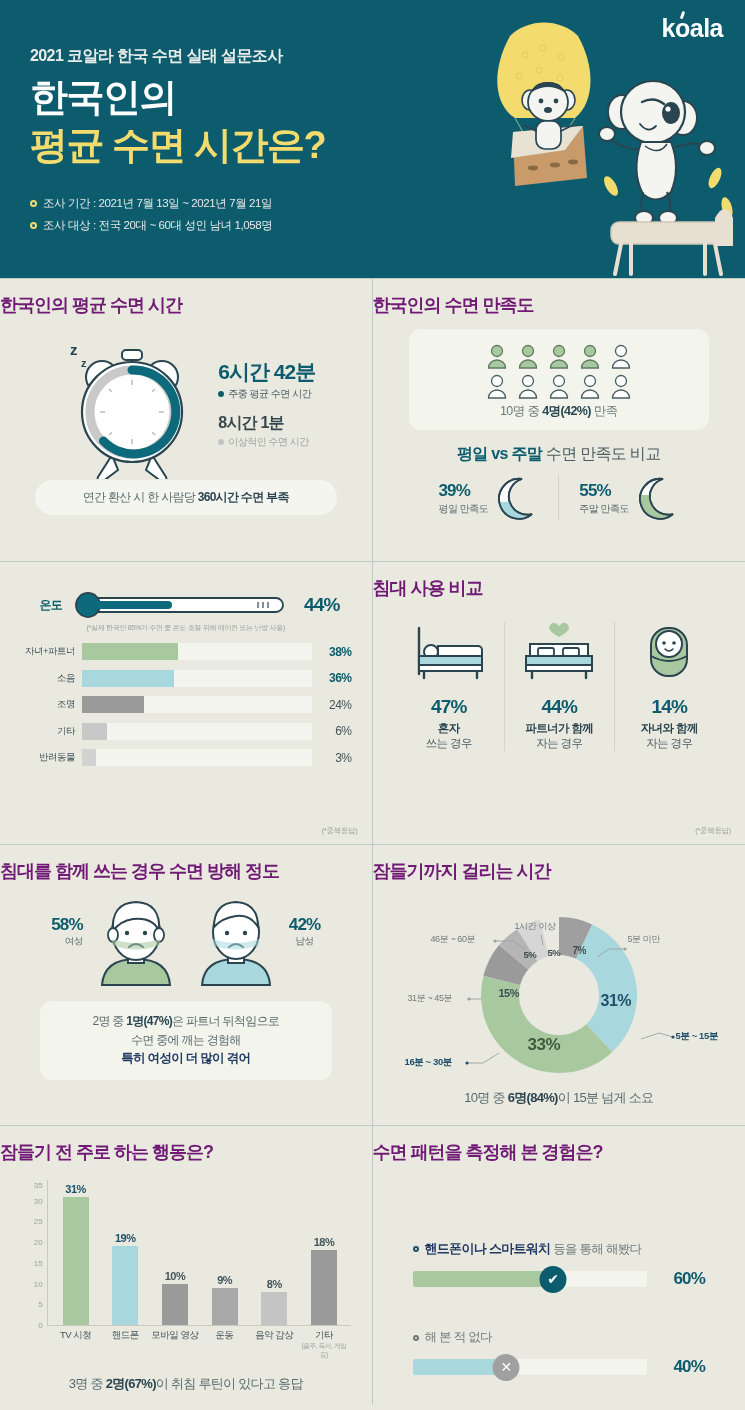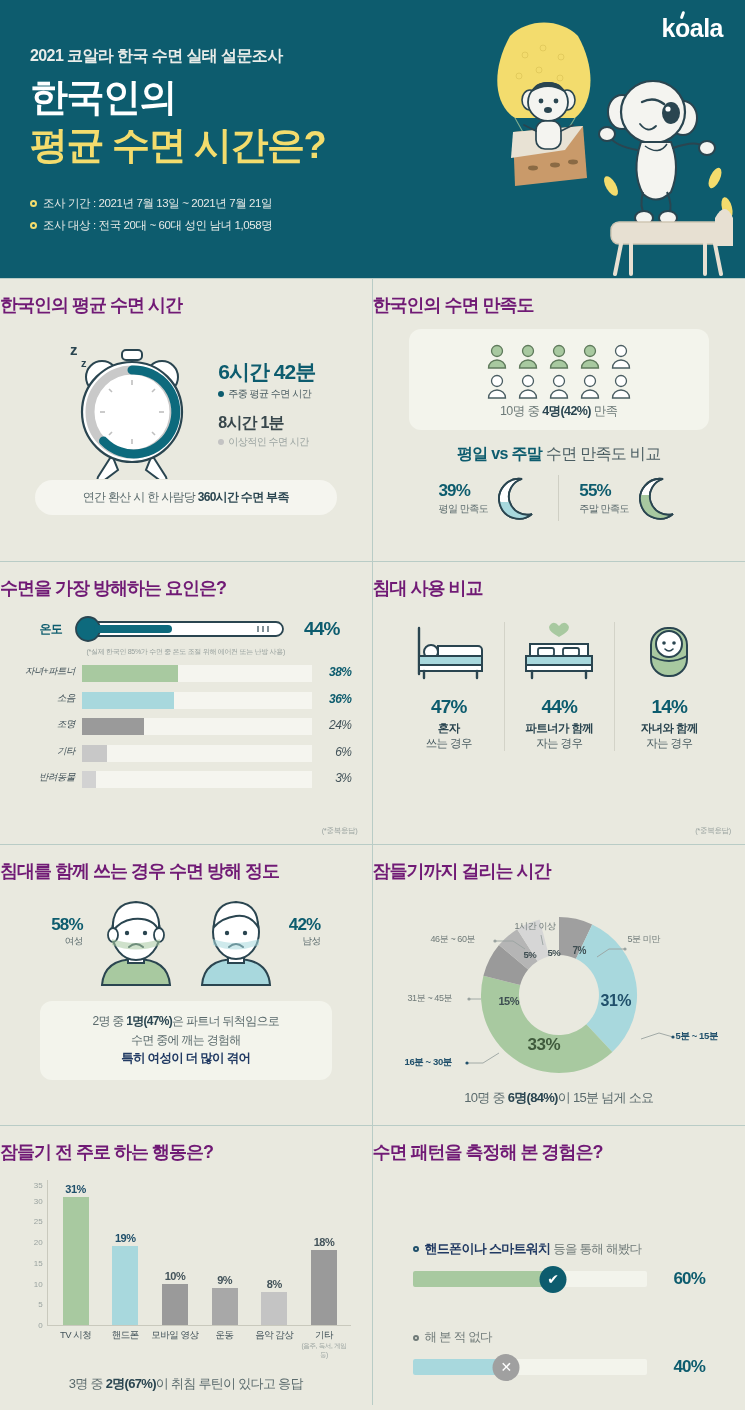--- a/index.html
+++ b/index.html
@@ -109,21 +109,21 @@
   .moon-item + .moon-item { border-left:1px solid #cfcfc4; }
   .moon-pct { font-size:17px; font-weight:bold; color:#0d5c6e; letter-spacing:-0.8px; }
   .moon-lbl { font-size:10px; color:#5a6a6c; letter-spacing:-0.5px; margin-top:1px; }
 
   
   .thermo-row { display:flex; align-items:center; margin:14px 18px 0; }
   .thermo-lbl { font-size:12px; font-weight:bold; color:#0d5c6e; letter-spacing:-0.8px; width:44px; text-align:right; }
   .thermo-pct { font-size:19px; font-weight:bold; color:#0d5c6e; letter-spacing:-0.8px; margin-left:8px; }
   .tfoot { text-align:center; font-size:7px; color:#97a09d; letter-spacing:-0.3px; margin-top:3px; }
   .bars { margin:8px 20px 0; }
-  .bar-row { display:flex; align-items:flex-start; height:21px; margin-bottom:5.5px;font-style:italic; }
+  .bar-row { display:flex; align-items:center; height:21px; margin-bottom:5.5px; }
   .bar-name { width:62px; text-align:right; font-size:9.5px; color:#43535a; letter-spacing:-0.5px; padding-right:7px; }
   .bar-track { flex:1; height:17px; background:#f5f5ef; position:relative; }
   .bar-fill { height:100%; }
   .bar-val { width:40px; text-align:right; font-size:12px; letter-spacing:-0.5px; }
   .bar-val.hl { color:#0d5c6e; font-weight:bold; }
   .bar-val.pl { color:#43535a; }
 
   
   .beds { display:flex; justify-content:center; align-items:flex-start; margin-top:22px; }
   .bed-item { width:110px; text-align:center; padding:0 4px; }
@@ -410,21 +410,20 @@
             </defs>
             <path d="M30 4 a20 20 0 1 0 10 35 a17 17 0 1 1 -10 -35 Z" fill="#fff" stroke="#2a4550" stroke-width="1.8"></path>
             <rect x="0" y="20" width="46" height="26" fill="#a8c9a0" clip-path="url(#mclip2)"></rect>
             <path d="M30 4 a20 20 0 1 0 10 35 a17 17 0 1 1 -10 -35 Z" fill="none" stroke="#2a4550" stroke-width="1.8"></path>
           </svg>
         </div>
       </div>
     </div>
 
     <div class="panel left">
-      <div class="sec-title">수면을 가장 방해하는 요인은?</div>
       <div class="thermo-row">
         <div class="thermo-lbl">온도</div>
         <svg width="226" height="30" viewBox="0 0 226 30" style="margin-left:8px">
           <path d="M26 8 L206 8 a7 7 0 0 1 0 14 L26 22 Z" fill="#fff" stroke="#2a4550" stroke-width="1.8"></path>
           <circle cx="18" cy="15" r="12" fill="#0d6a7d" stroke="#2a4550" stroke-width="1.8"></circle>
           <rect x="24" y="11" width="78" height="8" rx="4" fill="#0d6a7d"></rect>
           <g stroke="#2a4550" stroke-width="1.2">
             <line x1="188" y1="12" x2="188" y2="18"></line>
               <line x1="193" y1="12" x2="193" y2="18"></line>
               <line x1="198" y1="12" x2="198" y2="18"></line>
@@ -544,21 +543,21 @@
         <svg width="94" height="92" viewBox="0 0 94 92">
           <path d="M13 88 q2 -26 34 -26 q32 0 34 26 Z" fill="#a8d8dd" stroke="#2a4550" stroke-width="2"></path>
           <rect x="39" y="52" width="16" height="14" fill="#fff" stroke="#2a4550" stroke-width="2"></rect>
           <ellipse cx="47" cy="35" rx="23" ry="27" fill="#fff" stroke="#2a4550" stroke-width="2"></ellipse>
           <path d="M25 30 q0 -24 22 -25 q22 1 22 25 q-8 -13 -22 -11 q-14 2 -22 11 Z" fill="#fff" stroke="#2a4550" stroke-width="2"></path>
           <circle cx="38" cy="36" r="2.2" fill="#2a4550"></circle>
             <circle cx="56" cy="36" r="2.2" fill="#2a4550"></circle>
           <path d="M40 50 q7 -6 14 0" stroke="#2a4550" stroke-width="2" fill="none" stroke-linecap="round"></path>
           <path d="M24 42 q23 8 46 0 l0 6 q-23 9 -46 0 Z" fill="#a8d8dd" opacity="0.55"></path>
         </svg>
-        <div style="text-align:right;padding-top:18px">
+        <div style="text-align:center;padding-top:18px">
           <div class="face-pct">42%</div>
           <div class="face-lbl">남성</div>
         </div>
       </div>
       <div class="note-card">
         <div class="l">
           <span>2명 중 </span><b>1명(47%)</b><span>은 파트너 뒤척임으로</span>
         </div>
         <div class="l">수면 중에 깨는 경험해</div>
         <div class="strong">특히 여성이 더 많이 겪어</div>
@@ -596,21 +595,21 @@
           <circle cx="122" cy="54" r="1.6" fill="#9aa3a0"></circle>
           <circle cx="96" cy="112" r="1.6" fill="#9aa3a0"></circle>
           <circle cx="94" cy="176" r="1.6" fill="#20506b"></circle>
           <circle cx="300" cy="150" r="1.6" fill="#20506b"></circle>
         </svg>
 
         
         <div class="dval" style="left:200px;top:58px;font-size:10px;color:#3e4e52;">7%</div>
         <div class="dval" style="left:228px;top:105px;font-size:16px;color:#20506b;">31%</div>
         <div class="dval" style="left:155px;top:148px;font-size:17px;color:#3f5a3c;">33%</div>
-        <div class="dval" style="left:126px;top:108px;font-size:11px;color:#3e4e52;">15%</div>
+        <div class="dval" style="left:126px;top:100px;font-size:11px;color:#3e4e52;">15%</div>
         <div class="dval" style="left:151px;top:62px;font-size:9.5px;color:#3e4e52;">5%</div>
         <div class="dval" style="left:175px;top:60px;font-size:9.5px;color:#3e4e52;">5%</div>
 
         
         <div class="dlbl" style="left:255px;top:46px;">5분 미만</div>
         <div class="dlbl hl" style="left:303px;top:143px;">5분 ~ 15분</div>
         <div class="dlbl hl" style="left:32px;top:169px;">16분 ~ 30분</div>
         <div class="dlbl" style="left:35px;top:105px;">31분 ~ 45분</div>
         <div class="dlbl" style="left:58px;top:46px;">46분 ~ 60분</div>
         <div class="dlbl" style="left:142px;top:33px;">1시간 이상</div>

